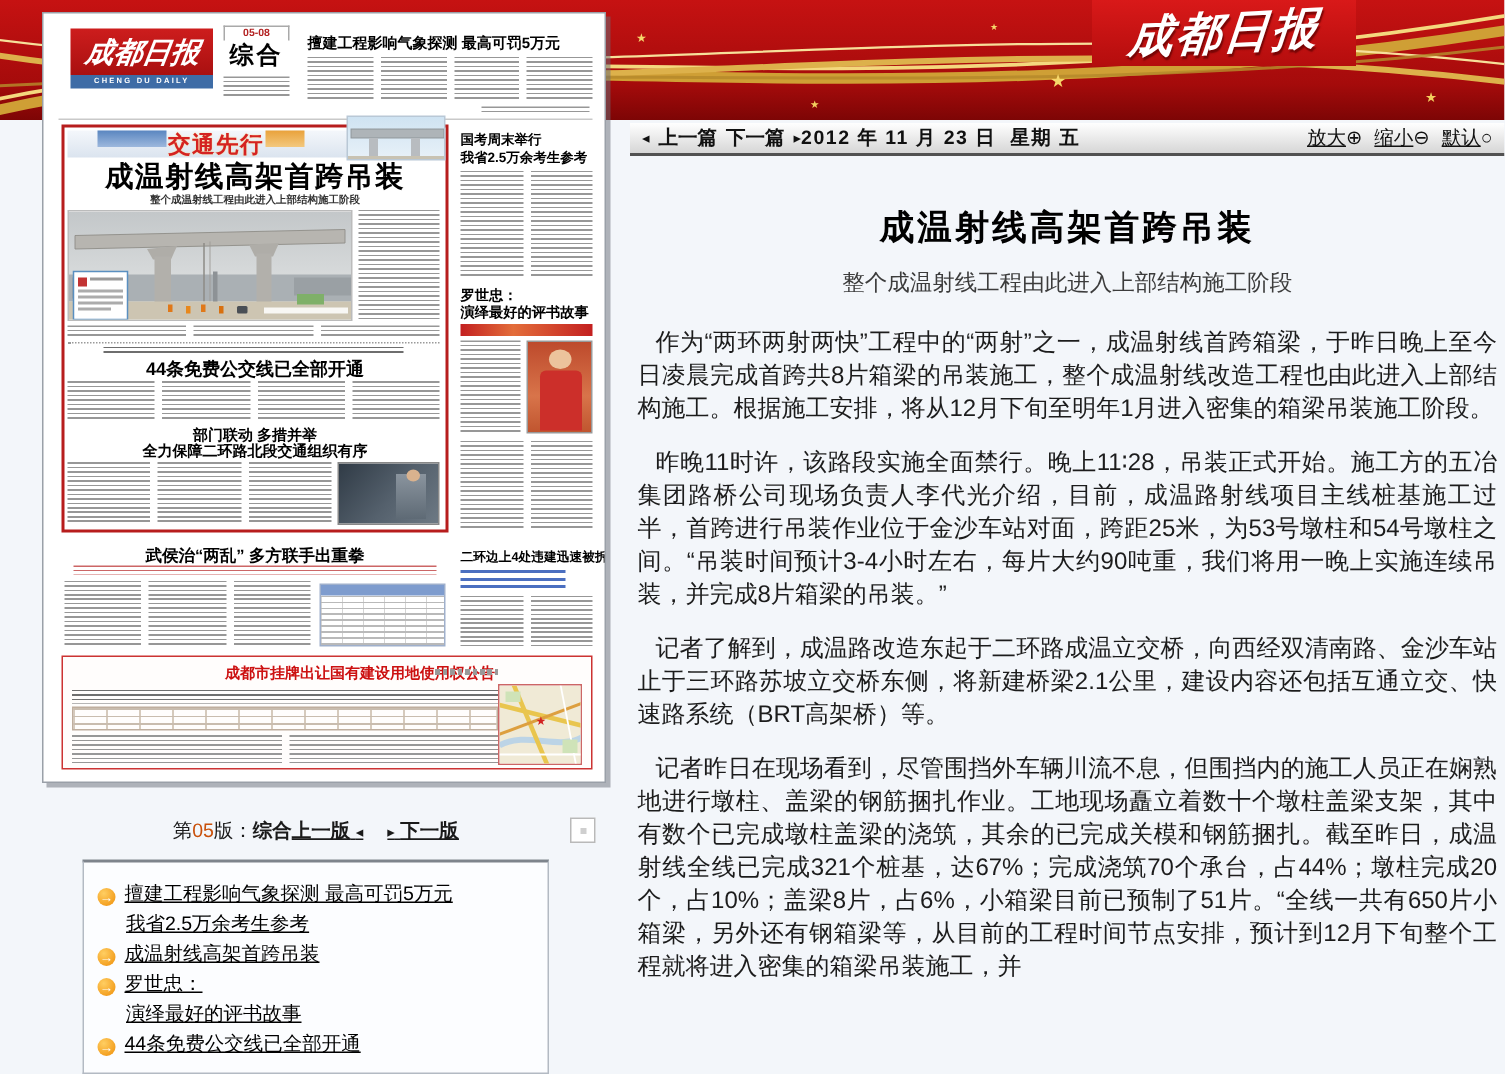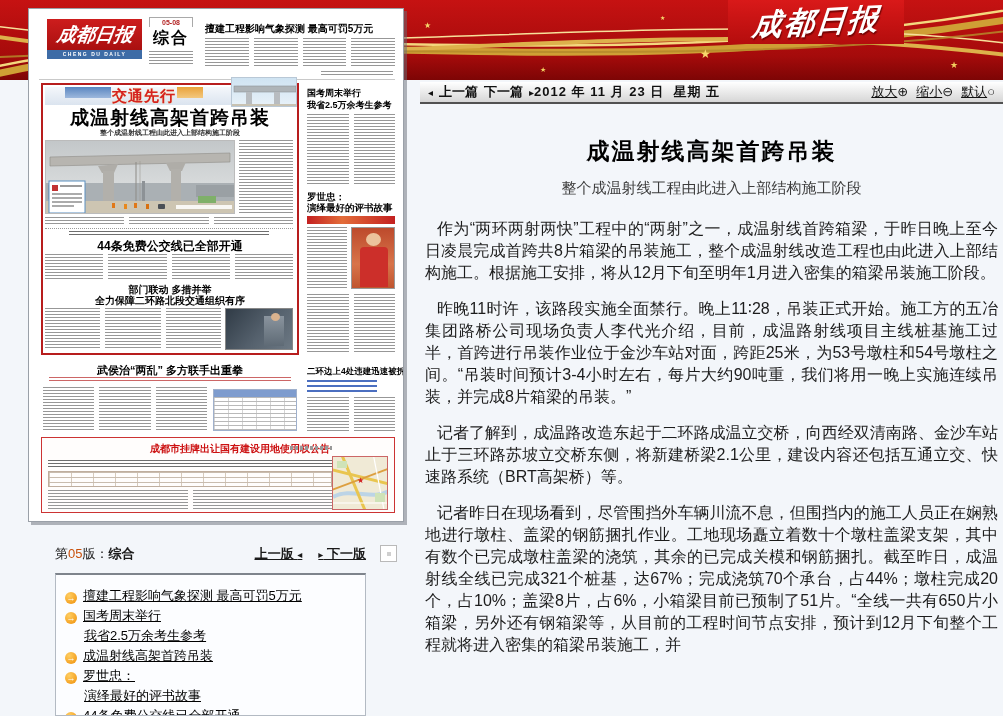--- a/index.html
+++ b/index.html
@@ -73,21 +73,21 @@
 .rc-cols3{left:278px;top:388px;width:88px;height:34px}
 .notice{left:12px;top:428px;width:354px;height:76px;border:1px solid #c33;background:#fffdfc;overflow:hidden}
 .notice-h{position:absolute;left:6px;top:4px;width:282px;height:14px;font-size:10px;font-weight:bold;color:#cc1111;text-align:right;white-space:nowrap}
 .notice-no{position:absolute;right:62px;top:8px;width:42px;height:4px;background:repeating-linear-gradient(90deg,#999 0 3px,rgba(0,0,0,0) 3px 5px)}
 .notice-r1{position:absolute;left:6px;top:22px;width:284px;height:9px}
 .notice-tb{position:absolute;left:6px;top:33px;width:284px;height:16px;border:1px solid #bfae9e;background:repeating-linear-gradient(#c9bcae 0 1px,rgba(0,0,0,0) 1px 5px),repeating-linear-gradient(90deg,#d6cabc 0 1px,rgba(0,0,0,0) 1px 22px)}
 .notice-r2{position:absolute;left:6px;top:52px;width:284px;height:20px}
 .mapwrap{position:absolute;right:6px;top:18px;width:56px;height:54px;border:1px solid #c66;overflow:hidden}
 
 
-#pagebar{position:absolute;left:55px;top:545px;width:311px;height:18px;display:flex;justify-content:space-between;align-items:center;font-size:13px;color:#1a1a1a}
+#pagebar{position:absolute;left:55px;top:545px;width:311px;height:18px;display:flex;justify-content:center;align-items:center;font-size:13px;color:#1a1a1a}
 #pagebar .sec{font-weight:bold}
 #pagebar .pg{color:#c9500a}
 #pagebar .links{display:flex;gap:16px;font-weight:bold}
 #pagebar .links span{text-decoration:underline;cursor:pointer}
 #pagebar .tri{font-size:10px;text-decoration:none}
 #imgph{position:absolute;left:380px;top:545px;width:17px;height:17px;border:1px solid #b9b9b9;background:#fff}
 #imgph i{position:absolute;left:6px;top:6px;width:4px;height:4px;background:#cfcfcf;display:block}
 #listbox{position:absolute;left:55px;top:573px;width:311px;height:143px;border:1px solid #b3bac3;border-top:2px solid #7e848c;background:#fcfdff;padding:11px 9px 0 9px;overflow:hidden}
 #listbox ul{list-style:none}
 #listbox li{line-height:20px;white-space:nowrap;font-size:13px}
@@ -314,21 +314,20 @@
     <span><i class="tri">▸</i> <u>下一版</u></span>
   </div>
 </div>
 <div id="imgph">
     <i></i>
   </div>
 
 <div id="listbox">
   <ul>
     <li><span class="blt">→</span><a>擅建工程影响气象探测 最高可罚5万元</a></li>
-    <li><span class="blt">→</span><a>国考周末举行</a></li>
     <li class="cont"><a>我省2.5万余考生参考</a></li>
     <li><span class="blt">→</span><a>成温射线高架首跨吊装</a></li>
     <li><span class="blt">→</span><a>罗世忠：</a></li>
     <li class="cont"><a>演绎最好的评书故事</a></li>
     <li><span class="blt">→</span><a>44条免费公交线已全部开通</a></li>
   </ul>
 </div>
 
 <div id="toolbar">
   <div class="lft">

